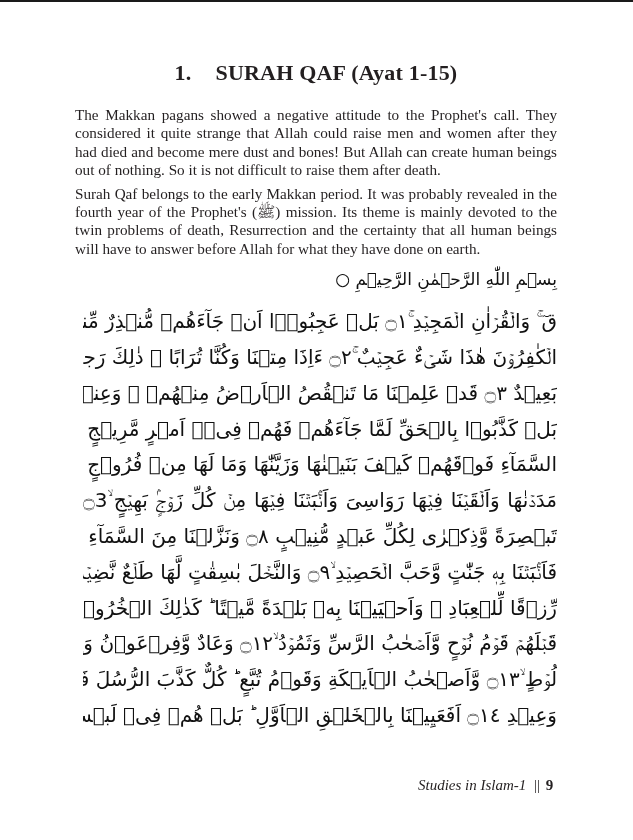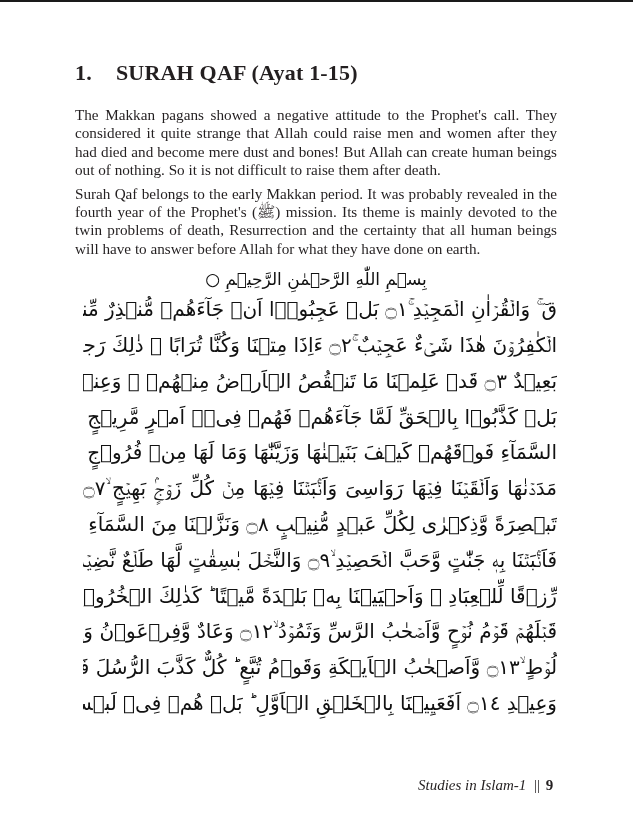--- a/index.html
+++ b/index.html
@@ -23,47 +23,48 @@
       height: 2px;
       background: #1a1a1a;
     }
     .page {
       position: absolute;
       left: 75px;
       top: 58px;
       width: 482px;
     }
     .title {
+      text-align: center;
       font-weight: bold;
       font-size: 22px;
       line-height: 30px;
       margin: 0 0 18px 0;
       letter-spacing: 0.2px;
       color: #231f20;
     }
     .title .num {
       display: inline-block;
       margin-right: 24px;
     }
     .para {
       font-size: 15.2px;
       line-height: 18.4px;
       text-align: justify;
       text-align-last: left;
       margin: 0 0 5px 0;
       color: #231f20;
     }
     .bismillah {
-      text-align: center;
+      text-align: right;
       direction: rtl;
       font-family: "DejaVu Sans", sans-serif;
       font-size: 17px;
       line-height: 26px;
       margin-top: 8px;
-      margin-bottom: 0;
+      margin-bottom: 12px;
       color: #111;
     }
     .arabic-block {
       direction: rtl;
       margin-left: 8px;
       margin-right: 0px;
     }
     .arabic-line {
       direction: rtl;
       font-family: "DejaVu Sans", sans-serif;
@@ -107,21 +108,21 @@
   <p class="para">Surah Qaf belongs to the early Makkan period. It was probably revealed in the fourth year of the Prophet's (ﷺ) mission. Its theme is mainly devoted to the twin problems of death, Resurrection and the certainty that all human beings will have to answer before Allah for what they have done on earth.</p>
 
   <div class="bismillah">بِسۡمِ اللّٰهِ الرَّحۡمٰنِ الرَّحِيۡمِ ○</div>
 
   <div class="arabic-block">
     <div class="arabic-line">قٓ ۚ وَالۡقُرۡاٰنِ الۡمَجِيۡدِ ۚ۝١ بَلۡ عَجِبُوۡۤا اَنۡ جَآءَهُمۡ مُّنۡذِرٌ مِّنۡهُمۡ فَقَالَ</div>
     <div class="arabic-line">الۡكٰفِرُوۡنَ هٰذَا شَىۡءٌ عَجِيۡبٌ ۚ۝٢ ءَاِذَا مِتۡنَا وَكُنَّا تُرَابًا ۚ ذٰلِكَ رَجۡعٌۢ</div>
     <div class="arabic-line">بَعِيۡدٌ ۝٣ قَدۡ عَلِمۡنَا مَا تَنۡقُصُ الۡاَرۡضُ مِنۡهُمۡ ۚ وَعِنۡدَنَا كِتٰبٌ حَفِيۡظٌ ۝٤</div>
     <div class="arabic-line">بَلۡ كَذَّبُوۡا بِالۡحَقِّ لَمَّا جَآءَهُمۡ فَهُمۡ فِىۡۤ اَمۡرٍ مَّرِيۡجٍ ۝٥ اَفَلَمۡ يَنۡظُرُوۡۤا اِلَى</div>
     <div class="arabic-line">السَّمَآءِ فَوۡقَهُمۡ كَيۡفَ بَنَيۡنٰهَا وَزَيَّنّٰهَا وَمَا لَهَا مِنۡ فُرُوۡجٍ ۝٦ وَالۡاَرۡضَ</div>
-    <div class="arabic-line">مَدَدۡنٰهَا وَاَلۡقَيۡنَا فِيۡهَا رَوَاسِىَ وَاَنۡۢبَتۡنَا فِيۡهَا مِنۡ كُلِّ زَوۡجٍۢ بَهِيۡجٍ ۙ۝٧</div>
+    <div class="arabic-line">مَدَدۡنٰهَا وَاَلۡقَيۡنَا فِيۡهَا رَوَاسِىَ وَاَنۡۢبَتۡنَا فِيۡهَا مِنۡ كُلِّ زَوۡجٍۢ بَهِيۡجٍ ۙ۝3</div>
     <div class="arabic-line">تَبۡصِرَةً وَّذِكۡرٰى لِكُلِّ عَبۡدٍ مُّنِيۡبٍ ۝٨ وَنَزَّلۡنَا مِنَ السَّمَآءِ مَآءً مُّبٰرَكًا</div>
     <div class="arabic-line">فَاَنۡۢبَتۡنَا بِهٖ جَنّٰتٍ وَّحَبَّ الۡحَصِيۡدِ ۙ۝٩ وَالنَّخۡلَ بٰسِقٰتٍ لَّهَا طَلۡعٌ نَّضِيۡدٌ ۙ۝١٠</div>
     <div class="arabic-line">رِّزۡقًا لِّلۡعِبَادِ ۙ وَاَحۡيَيۡنَا بِهٖ بَلۡدَةً مَّيۡتًا ؕ كَذٰلِكَ الۡخُرُوۡجُ ۝١١ كَذَّبَتۡ</div>
     <div class="arabic-line">قَبۡلَهُمۡ قَوۡمُ نُوۡحٍ وَّاَصۡحٰبُ الرَّسِّ وَثَمُوۡدُ ۙ۝١٢ وَعَادٌ وَّفِرۡعَوۡنُ وَاِخۡوَانُ</div>
     <div class="arabic-line">لُوۡطٍ ۙ۝١٣ وَّاَصۡحٰبُ الۡاَيۡكَةِ وَقَوۡمُ تُبَّعٍ ؕ كُلٌّ كَذَّبَ الرُّسُلَ فَحَقَّ</div>
     <div class="arabic-line">وَعِيۡدِ ۝١٤ اَفَعَيِيۡنَا بِالۡخَلۡقِ الۡاَوَّلِ ؕ بَلۡ هُمۡ فِىۡ لَبۡسٍ مِّنۡ خَلۡقٍ جَدِيۡدٍ ۝١٥</div>
   </div>
 </div>
 
 <div class="footer">

